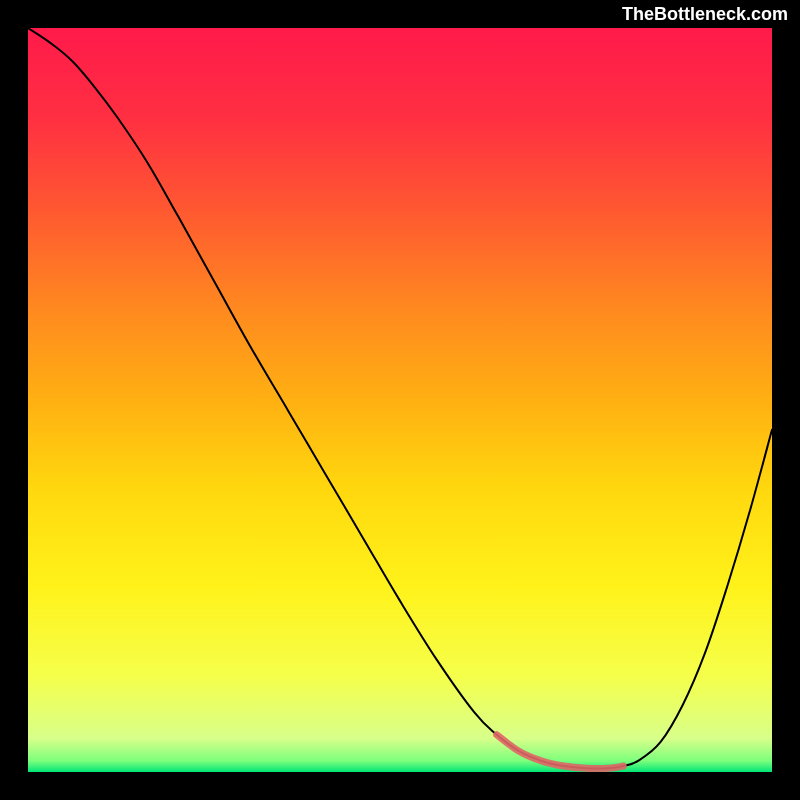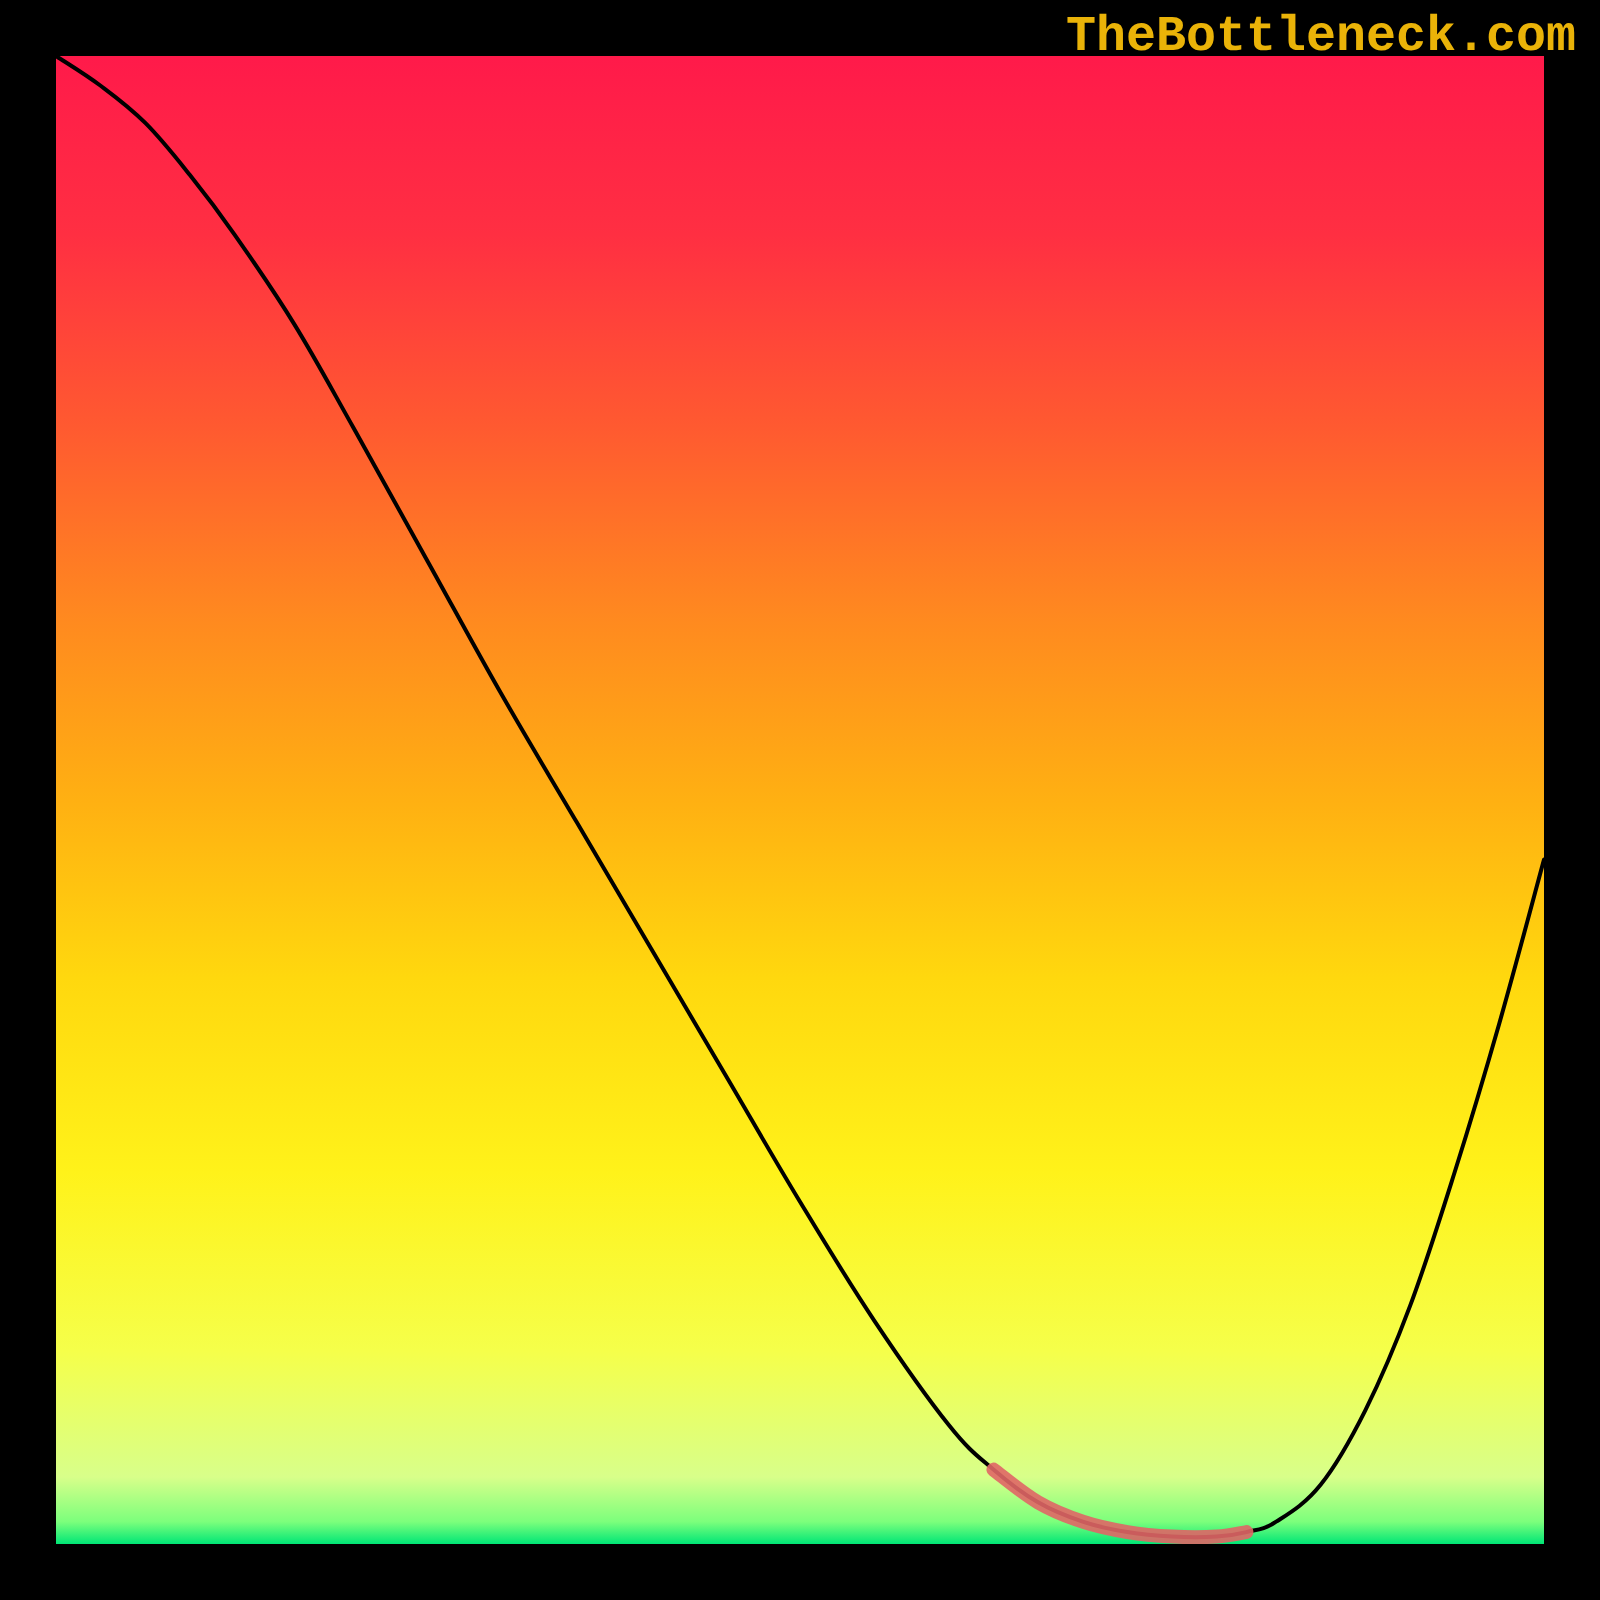--- a/index.html
+++ b/index.html
@@ -2,23 +2,23 @@
 <html><head>
 <meta charset="utf-8">
 <style>
   * { margin: 0; padding: 0; box-sizing: border-box; }
   html, body { width: 800px; height: 800px; background: #000; overflow: hidden; }
   .container { position: relative; width: 800px; height: 800px; background: #000; }
   .watermark {
     position: absolute;
     top: 4px;
     right: 12px;
-    color: #eab308;
-    font-family: Liberation Mono, monospace;
-    font-size: 25px;
+    color: #ffffff;
+    font-family: Liberation Sans, sans-serif;
+    font-size: 18px;
     font-weight: bold;
     z-index: 10;
   }
   .plot-area {
     position: absolute;
     left: 28px;
     top: 28px;
     width: 744px;
     height: 744px;
   }

